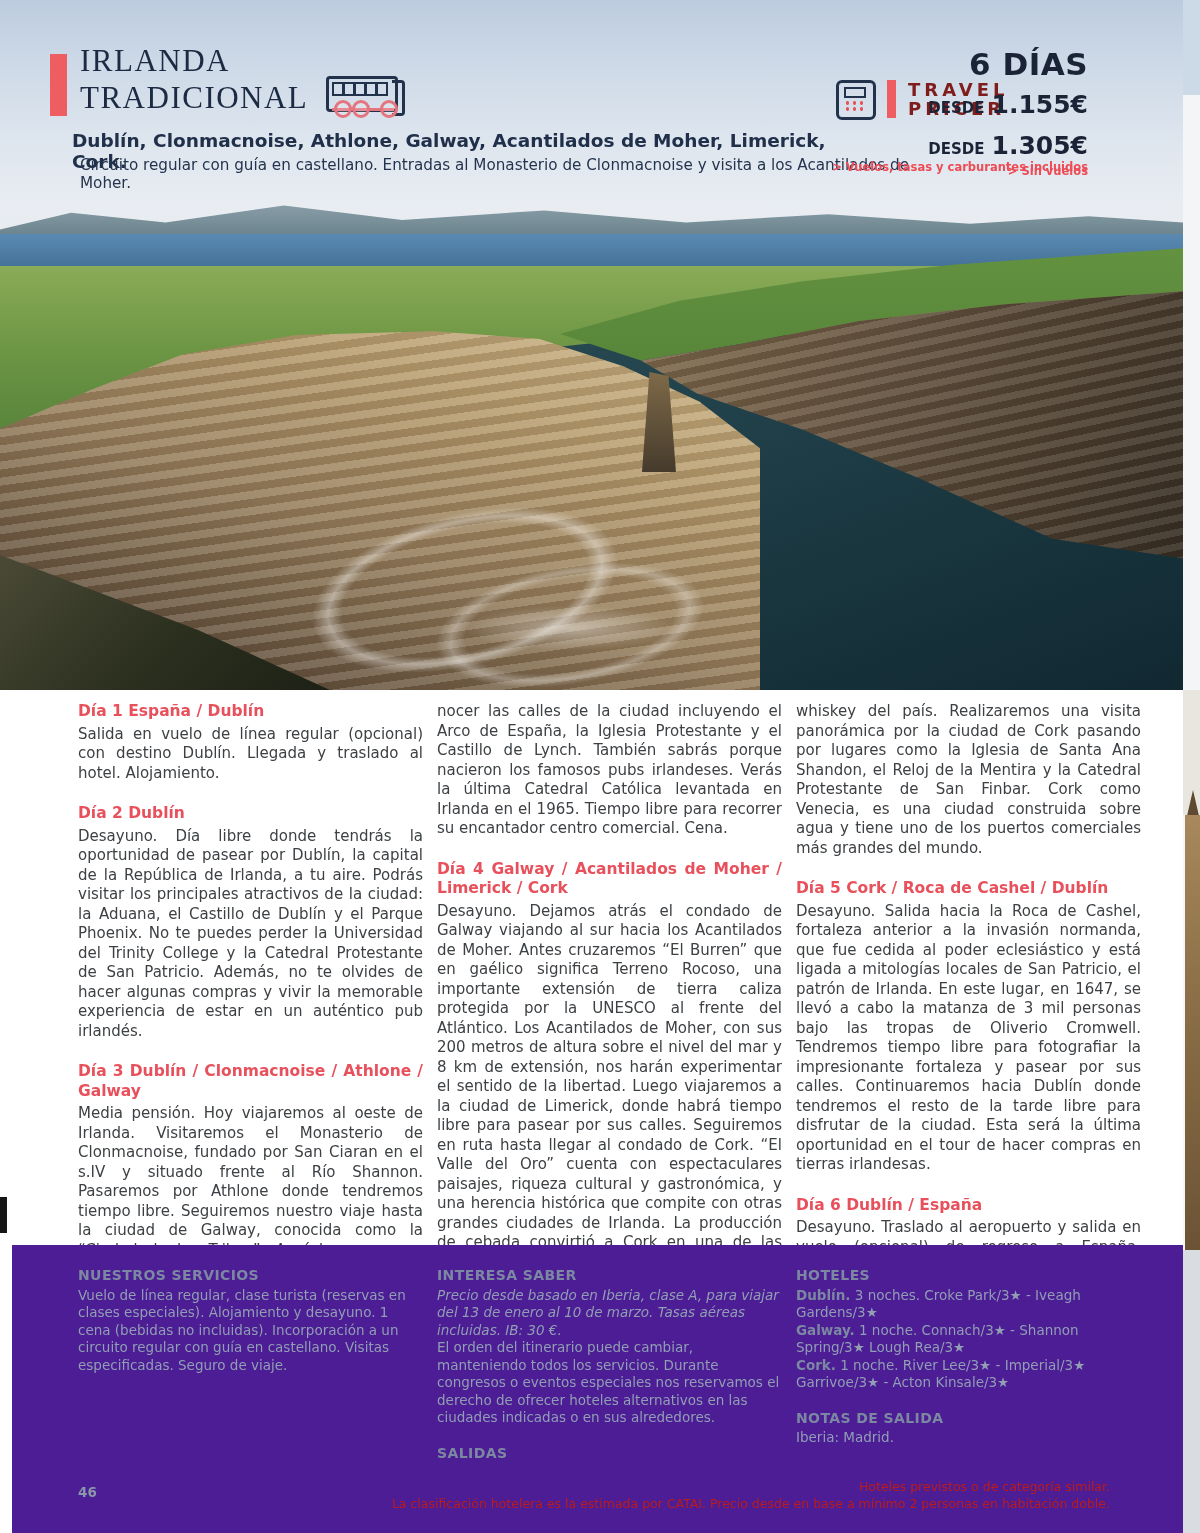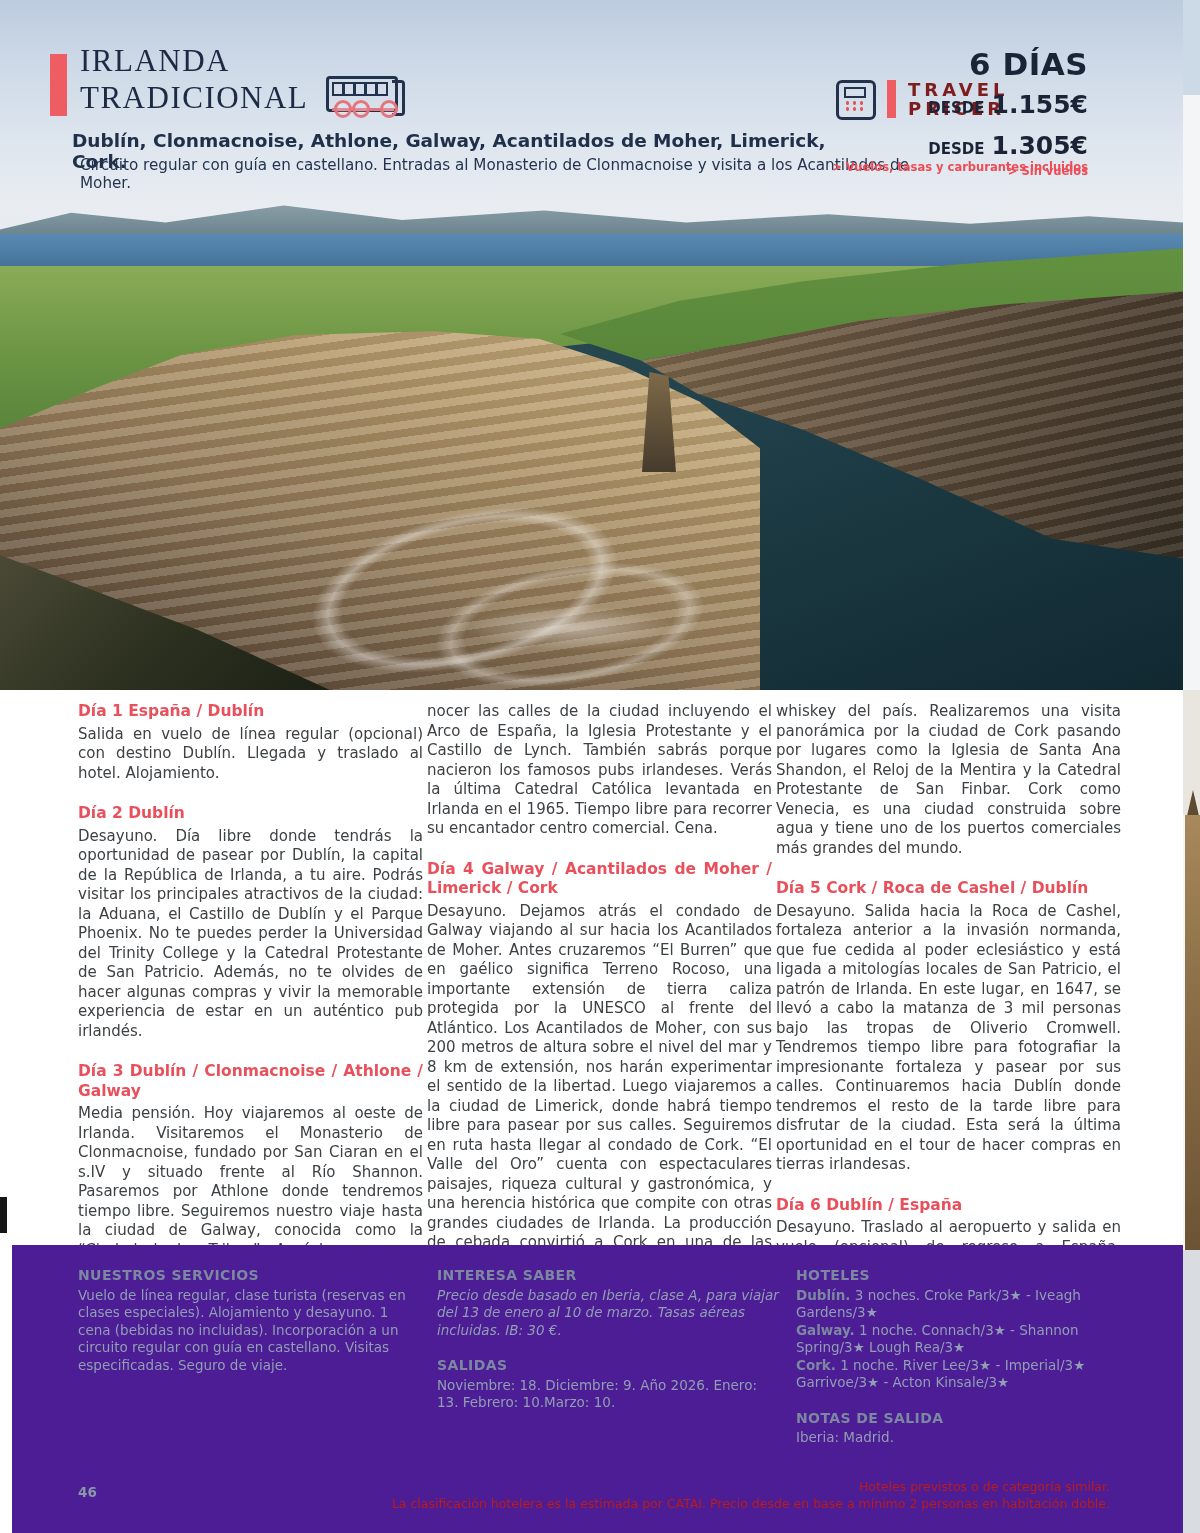--- a/index.html
+++ b/index.html
@@ -73,21 +73,21 @@
 
   .duration{position:absolute;right:95px;top:46px;font-size:31px;font-weight:bold;letter-spacing:.5px;color:#1a2436;}
   .price-row{position:absolute;right:95px;display:flex;align-items:baseline;gap:7px;color:#1a2436;}
   .price-row .lbl{font-size:15px;font-weight:bold;}
   .price-row .val{font-size:25px;font-weight:bold;}
   .p1{top:90px;} .p2{top:131px;}
   .rednote{position:absolute;right:95px;font-size:11.5px;font-weight:bold;color:#ee4b55;}
   .n1{top:117px;margin-top:47px;} .n2{top:160px;}
 
   
-  .columns{position:absolute;left:78px;top:702px;width:1064px;display:flex;gap:4px;}
+  .columns{position:absolute;left:78px;top:702px;width:1064px;display:flex;gap:14px;}
   .col{width:345px;color:#3d4144;font-size:15px;line-height:19.5px;text-align:justify;}
   .day-h{color:#e8515c;font-weight:bold;font-size:15.5px;line-height:19.5px;margin:0 0 3px 0;text-align:justify;}
   .col p{margin:0 0 21px 0;}
 
   
   .panel{position:absolute;left:12px;top:1245px;width:1171px;height:288px;background:#4c1d95;}
   .panel-cols{position:absolute;left:66px;top:22px;width:1064px;display:flex;gap:14px;}
   .pcol{width:345px;color:#919eb4;font-size:13.5px;line-height:17.5px;}
   .ph{color:#7c88a2;font-weight:bold;font-size:14px;letter-spacing:.4px;margin:0 0 2px 0;}
   .pcol p{margin:0 0 0 0;}
@@ -202,22 +202,22 @@
 
   <div class="panel">
     <div class="panel-cols">
       <div class="pcol">
         <div class="ph">NUESTROS SERVICIOS</div>
         <p>Vuelo de línea regular, clase turista (reservas en clases especiales). Alojamiento y desayuno. 1 cena (bebidas no incluidas). Incorporación a un circuito regular con guía en castellano. Visitas especificadas. Seguro de viaje.</p>
       </div>
       <div class="pcol">
         <div class="ph">INTERESA SABER</div>
         <p class="ital">Precio desde basado en Iberia, clase A, para viajar del 13 de enero al 10 de marzo. Tasas aéreas incluidas. IB: 30 €.</p>
+        <p>El orden del itinerario puede cambiar, manteniendo todos los servicios. Durante congresos o eventos especiales nos reservamos el derecho de ofrecer hoteles alternativos en las ciudades indicadas o en sus alrededores.</p>
         <div class="ph pgap">SALIDAS</div>
-        <p>Noviembre: 18. Diciembre: 9. Año 2026. Enero: 13. Febrero: 10.Marzo: 10.</p>
       </div>
       <div class="pcol">
         <div class="ph">HOTELES</div>
         <p class="hotel-line">
           <span class="city">Dublín.</span><span> 3 noches. Croke Park/3★ - Iveagh Gardens/3★</span>
         </p>
         <p class="hotel-line">
           <span class="city">Galway.</span><span> 1 noche. Connach/3★ - Shannon Spring/3★ Lough Rea/3★</span>
         </p>
         <p class="hotel-line">

